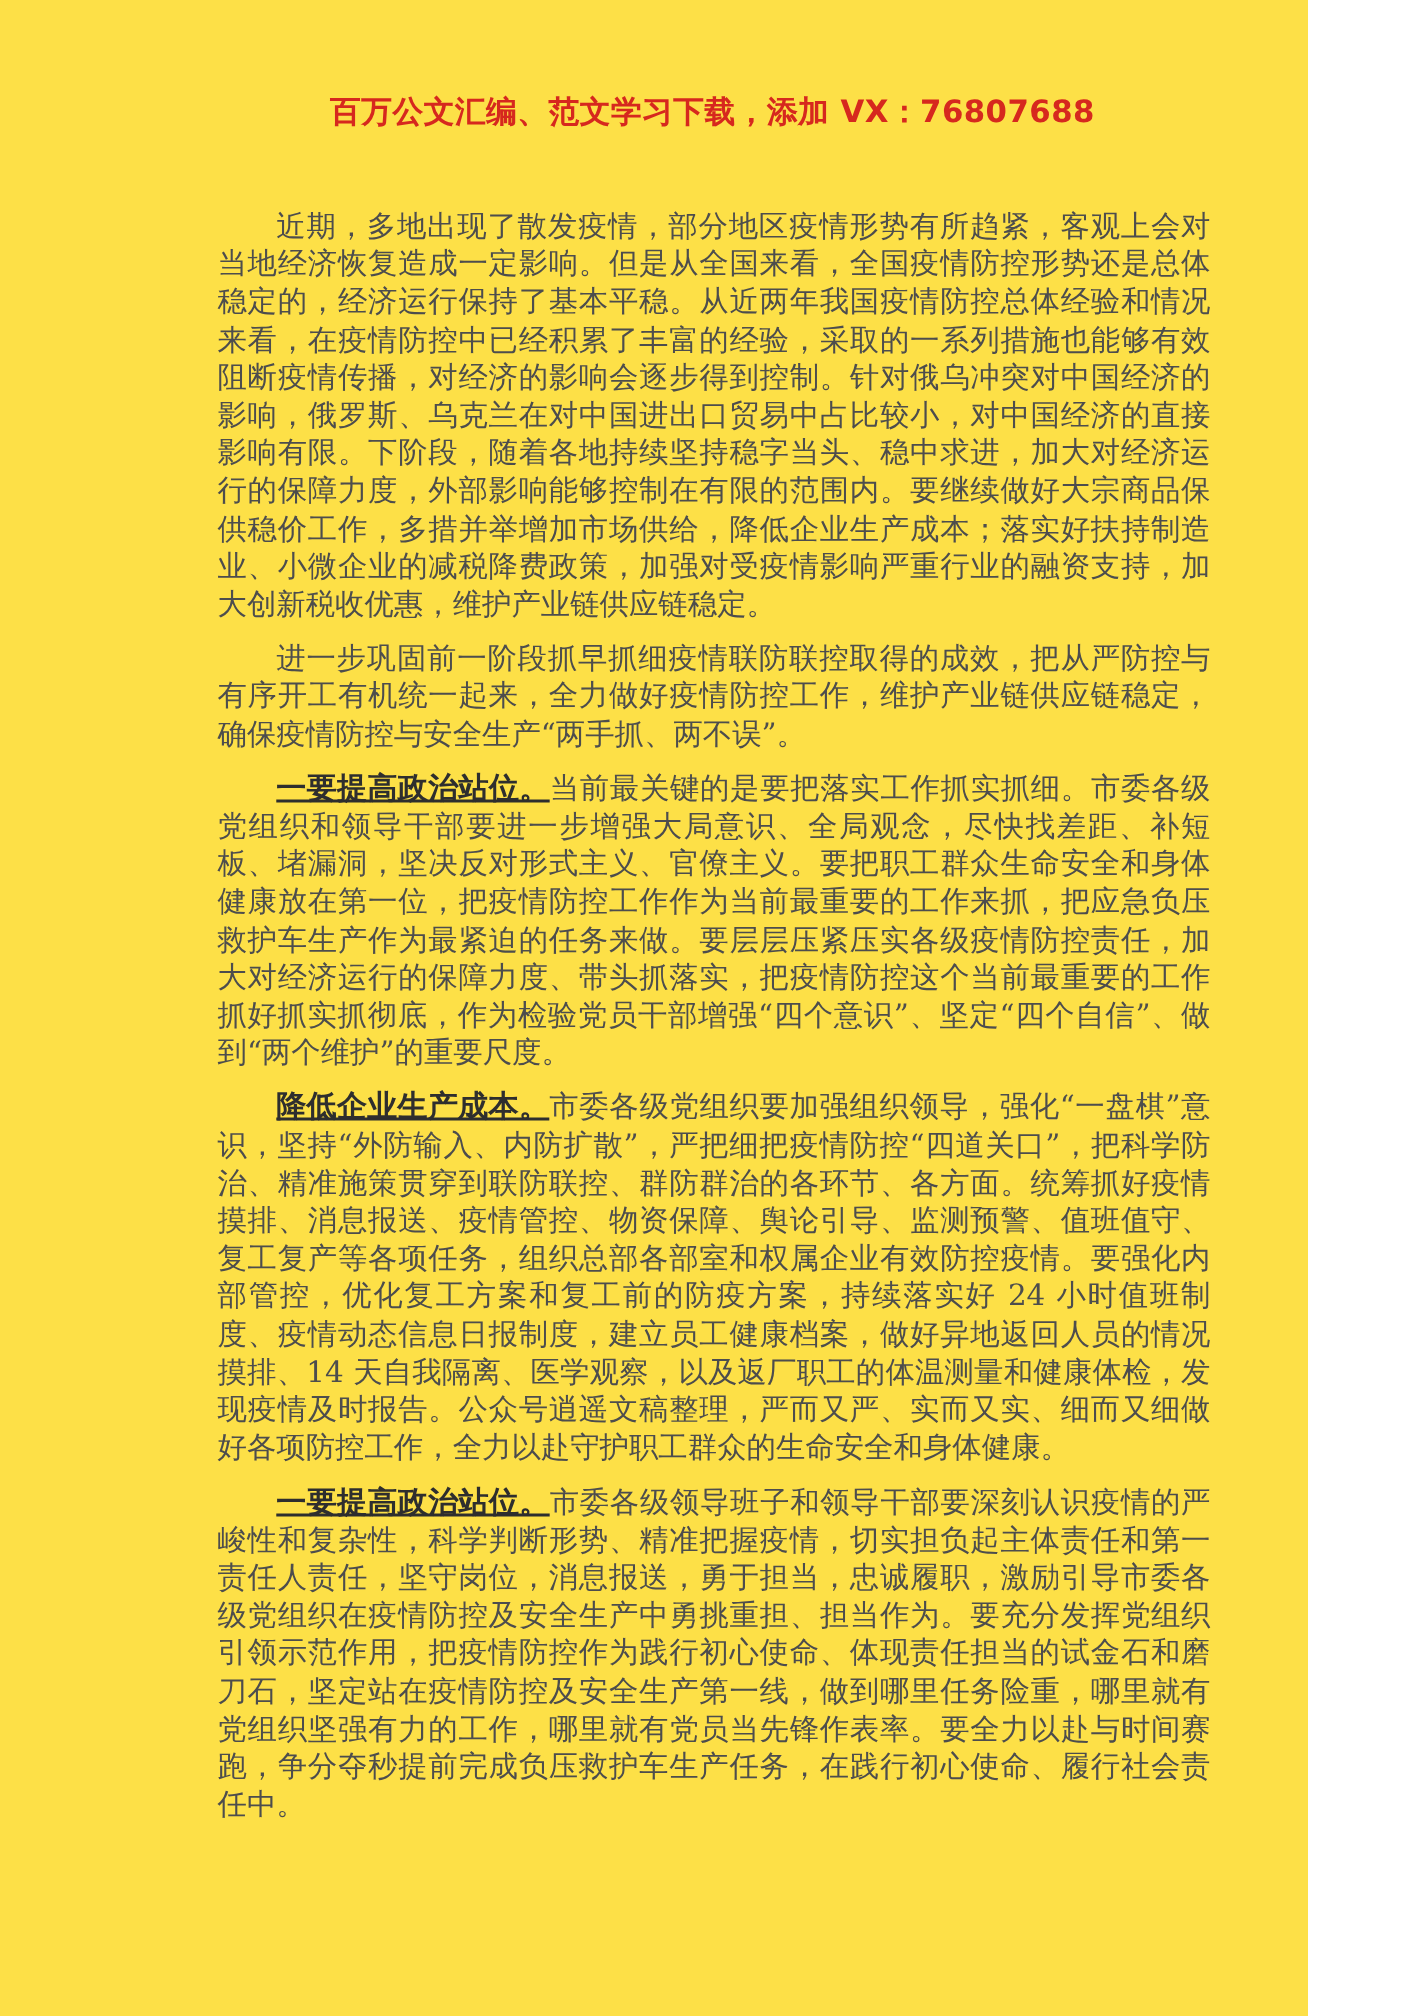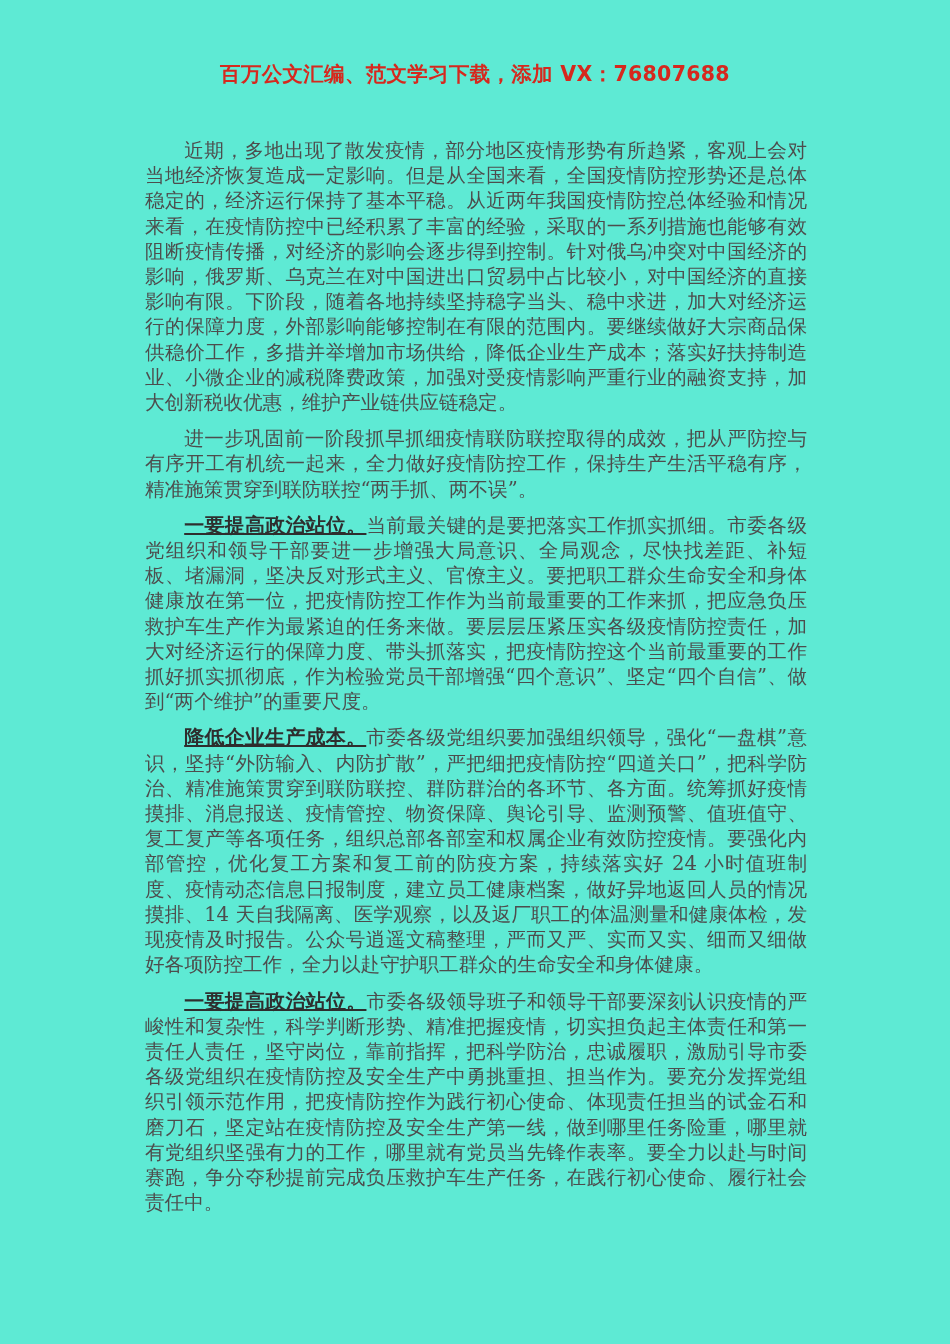--- a/index.html
+++ b/index.html
@@ -9,23 +9,23 @@
     background: #ffffff;
   }
   body {
     width: 950px;
     height: 1344px;
     font-family: "DejaVu Serif", "Liberation Serif", serif;
     overflow: hidden;
   }
   .page {
     position: relative;
-    width: 950px;
+    width: 872px;
     height: 1344px;
-    background: #5eead4;
+    background: #fde047;
     box-sizing: border-box;
   }
   .promo-banner {
     position: absolute;
     top: 60px;
     left: 0;
     width: 950px;
     text-align: center;
     color: #d6281e;
     font-family: "DejaVu Sans", "Liberation Sans", sans-serif;
@@ -73,29 +73,29 @@
 
   <div class="promo-banner">百万公文汇编、范文学习下载，添加 VX：76807688</div>
 
   <div class="doc-body">
 
     <p>
       <span>近期，多地出现了散发疫情，部分地区疫情形势有所趋紧，客观上会对当地经济恢复造成一定影响。但是从全国来看，全国疫情防控形势还是总体稳定的，经济运行保持了基本平稳。从近两年我国疫情防控总体经验和情况来看，在疫情防控中已经积累了丰富的经验，采取的一系列措施也能够有效阻断疫情传播，对经济的影响会逐步得到控制。针对俄乌冲突对中国经济的影响，俄罗斯、乌克兰在对中国进出口贸易中占比较小，对中国经济的直接影响有限。下阶段，随着各地持续坚持稳字当头、稳中求进，加大对经济运行的保障力度，外部影响能够控制在有限的范围内。要继续做好大宗商品保供稳价工作，多措并举增加市场供给，降低企业生产成本；落实好扶持制造业、小微企业的减税降费政策，加强对受疫情影响严重行业的融资支持，加大创新税收优惠，维护产业链供应链稳定。</span>
     </p>
 
     <p>
-      <span>进一步巩固前一阶段抓早抓细疫情联防联控取得的成效，把从严防控与有序开工有机统一起来，全力做好疫情防控工作，保持生产生活平稳有序，精准施策贯穿到联防联控“两手抓、两不误”。</span>
+      <span>进一步巩固前一阶段抓早抓细疫情联防联控取得的成效，把从严防控与有序开工有机统一起来，全力做好疫情防控工作，维护产业链供应链稳定，确保疫情防控与安全生产“两手抓、两不误”。</span>
     </p>
 
     <p>
       <span class="lead">一要提高政治站位。</span><span>当前最关键的是要把落实工作抓实抓细。市委各级党组织和领导干部要进一步增强大局意识、全局观念，尽快找差距、补短板、堵漏洞，坚决反对形式主义、官僚主义。要把职工群众生命安全和身体健康放在第一位，把疫情防控工作作为当前最重要的工作来抓，把应急负压救护车生产作为最紧迫的任务来做。要层层压紧压实各级疫情防控责任，加大对经济运行的保障力度、带头抓落实，把疫情防控这个当前最重要的工作抓好抓实抓彻底，作为检验党员干部增强“四个意识”、坚定“四个自信”、做到“两个维护”的重要尺度。</span>
     </p>
 
     <p>
       <span class="lead">降低企业生产成本。</span><span>市委各级党组织要加强组织领导，强化“一盘棋”意识，坚持“外防输入、内防扩散”，严把细把疫情防控“四道关口”，把科学防治、精准施策贯穿到联防联控、群防群治的各环节、各方面。统筹抓好疫情摸排、消息报送、疫情管控、物资保障、舆论引导、监测预警、值班值守、复工复产等各项任务，组织总部各部室和权属企业有效防控疫情。要强化内部管控，优化复工方案和复工前的防疫方案，持续落实好 24 小时值班制度、疫情动态信息日报制度，建立员工健康档案，做好异地返回人员的情况摸排、14 天自我隔离、医学观察，以及返厂职工的体温测量和健康体检，发现疫情及时报告。公众号逍遥文稿整理，严而又严、实而又实、细而又细做好各项防控工作，全力以赴守护职工群众的生命安全和身体健康。</span>
     </p>
 
     <p>
-      <span class="lead">一要提高政治站位。</span><span>市委各级领导班子和领导干部要深刻认识疫情的严峻性和复杂性，科学判断形势、精准把握疫情，切实担负起主体责任和第一责任人责任，坚守岗位，靠前指挥，把科学防治，忠诚履职，激励引导市委各级党组织在疫情防控及安全生产中勇挑重担、担当作为。要充分发挥党组织引领示范作用，把疫情防控作为践行初心使命、体现责任担当的试金石和磨刀石，坚定站在疫情防控及安全生产第一线，做到哪里任务险重，哪里就有党组织坚强有力的工作，哪里就有党员当先锋作表率。要全力以赴与时间赛跑，争分夺秒提前完成负压救护车生产任务，在践行初心使命、履行社会责任中。</span>
+      <span class="lead">一要提高政治站位。</span><span>市委各级领导班子和领导干部要深刻认识疫情的严峻性和复杂性，科学判断形势、精准把握疫情，切实担负起主体责任和第一责任人责任，坚守岗位，消息报送，勇于担当，忠诚履职，激励引导市委各级党组织在疫情防控及安全生产中勇挑重担、担当作为。要充分发挥党组织引领示范作用，把疫情防控作为践行初心使命、体现责任担当的试金石和磨刀石，坚定站在疫情防控及安全生产第一线，做到哪里任务险重，哪里就有党组织坚强有力的工作，哪里就有党员当先锋作表率。要全力以赴与时间赛跑，争分夺秒提前完成负压救护车生产任务，在践行初心使命、履行社会责任中。</span>
     </p>
 
   </div>
 </div>
 
 </body></html>

